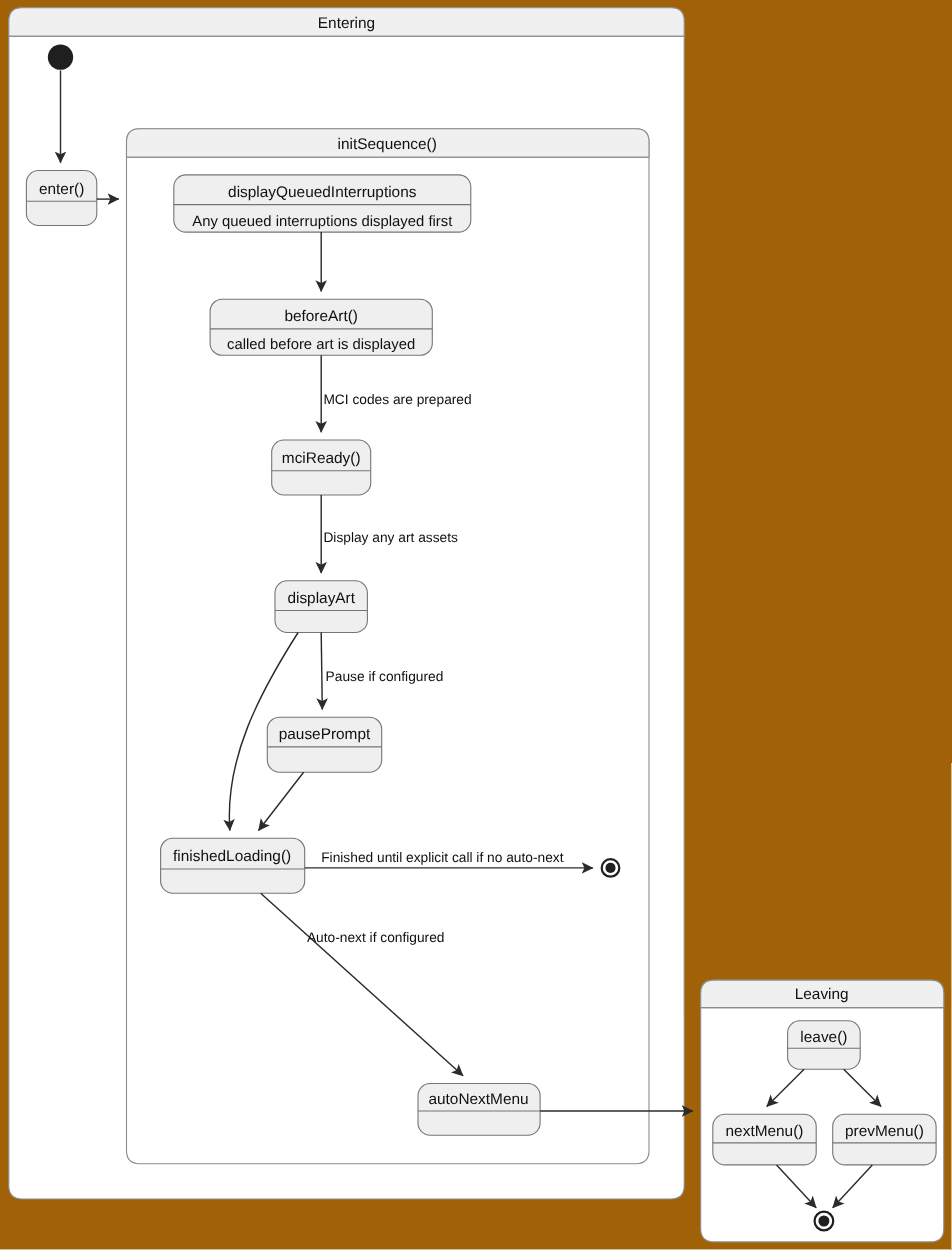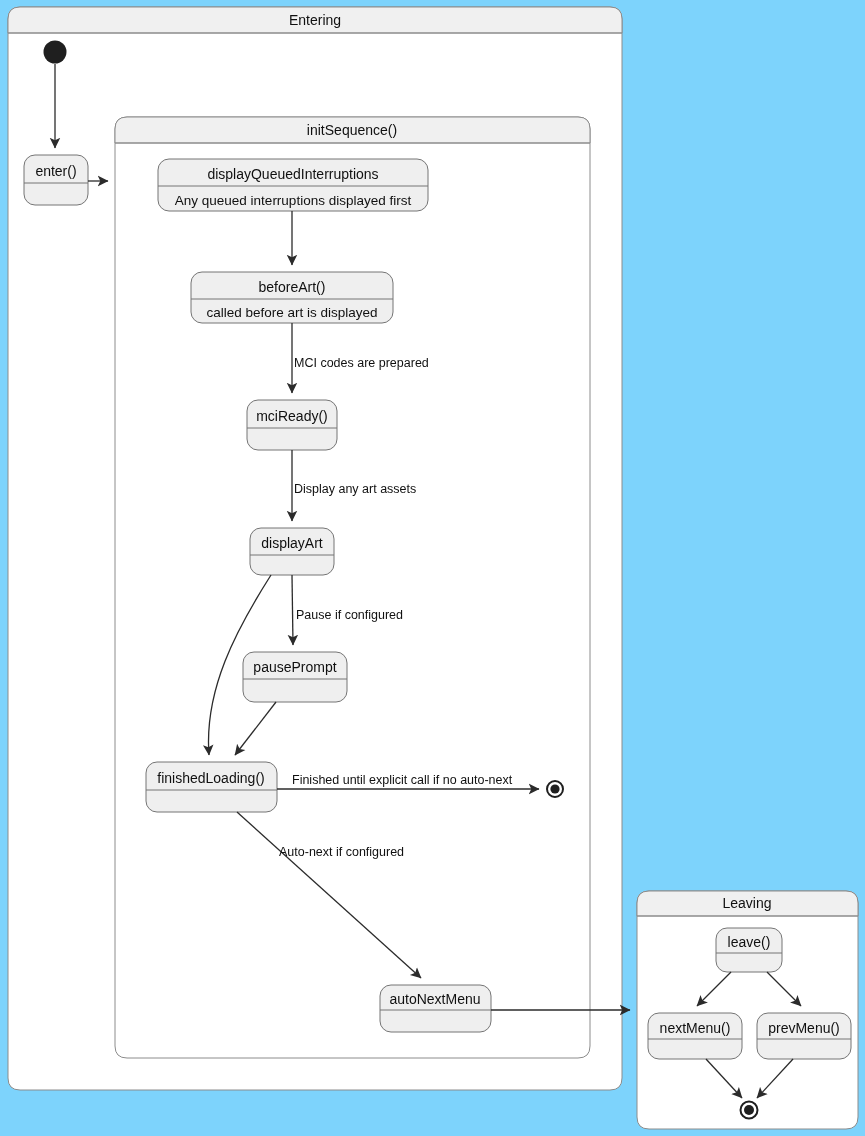--- a/index.html
+++ b/index.html
@@ -7,21 +7,21 @@
     padding: 0;
     background: #ffffff;
   }
   body {
     font-family: "Liberation Sans", sans-serif;
   }
   #diagram-root {
     position: relative;
     width: 865px;
     height: 1136px;
-    background: #7dd3fc;
+    background: #a16207;
     overflow: hidden;
   }
   svg.diagram-layer {
     position: absolute;
     left: 0;
     top: 0;
     width: 865px;
     height: 1136px;
   }
   .composite-title,

